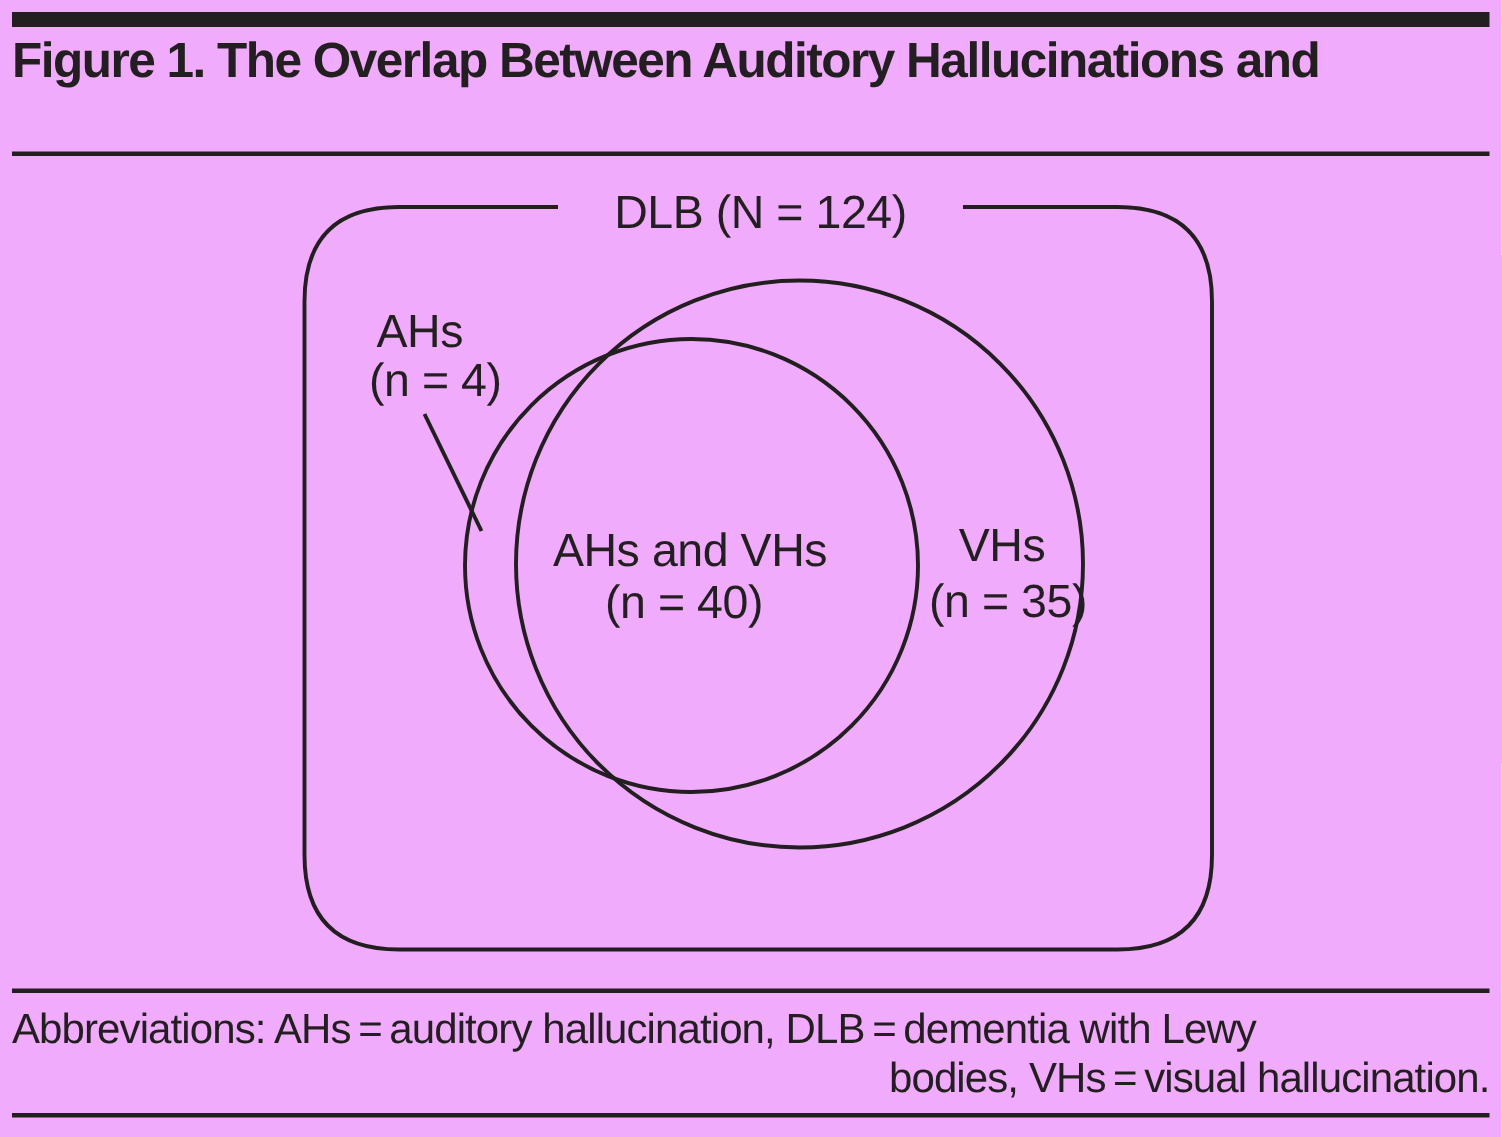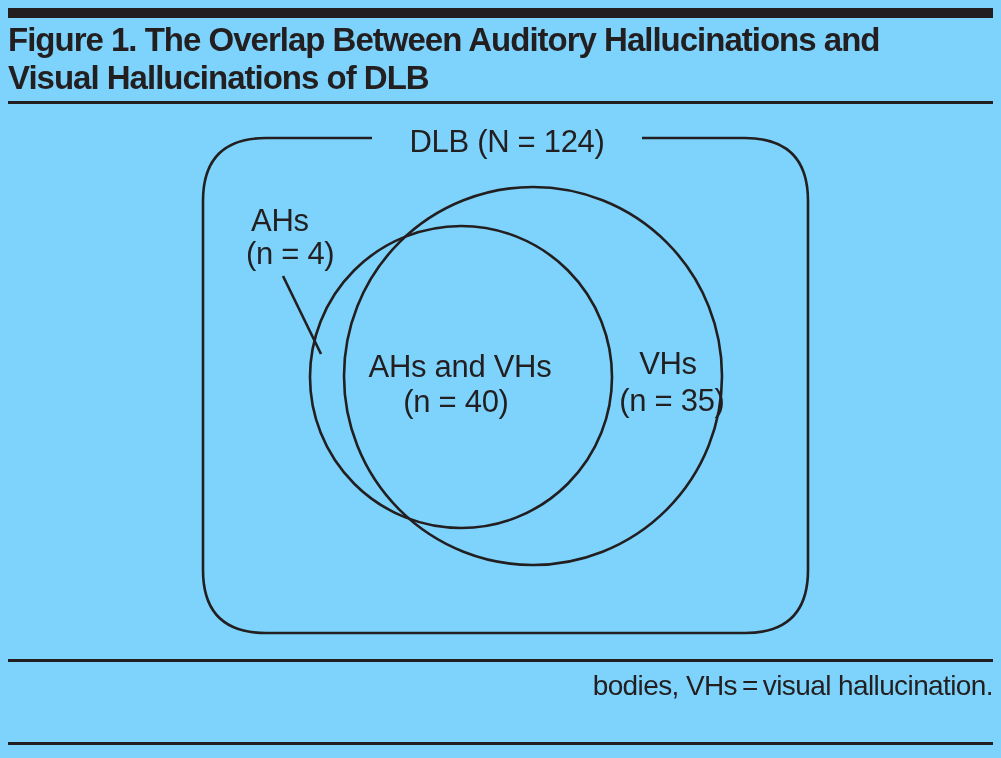--- a/index.html
+++ b/index.html
@@ -4,21 +4,21 @@
 <style>
   * { margin: 0; padding: 0; box-sizing: border-box; }
   html, body { background: #ffffff; }
   body {
     width: 1001px; height: 758px;
     font-family: "Liberation Sans", sans-serif;
     color: #231f20;
     position: relative;
     overflow: hidden;
   }
-  .page { position: absolute; inset: 0; background: #7dd3fc; }
+  .page { position: absolute; inset: 0; background: #f0abfc; }
 
   .rule { position: absolute; left: 8px; width: 985px; background: #231f20; }
   .rule-thick { top: 8px; height: 10px; }
   .rule-title { top: 101px; height: 3px; }
   .rule-cap-top { top: 659px; height: 3px; }
   .rule-cap-bottom { top: 742px; height: 3px; }
 
   .figure-title {
     position: absolute; left: 8px; top: 21px; width: 985px;
     font-weight: bold; font-size: 33px; line-height: 38px;
@@ -45,21 +45,20 @@
 </style>
 </head>
 <body>
 
 <div class="page">
 
   <div class="rule rule-thick"></div>
 
   <div class="figure-title">
     <div>Figure 1. The Overlap Between Auditory Hallucinations and</div>
-    <div>Visual Hallucinations of DLB</div>
   </div>
 
   <div class="rule rule-title"></div>
 
   <svg class="venn-svg" viewBox="0 0 1001 758">
 
     <path d="M 372 138 L 266 138 Q 203 138 203 201 L 203 570 Q 203 633 266 633
              L 745 633 Q 808 633 808 570 L 808 201 Q 808 138 745 138 L 642 138"></path>
 
     <circle cx="533" cy="376" r="189"></circle>
@@ -76,18 +75,19 @@
     <text class="t-mid" x="460" y="377">AHs and VHs</text>
     <text class="t-mid" x="456" y="412">(n = 40)</text>
 
     <text class="t-mid" x="668" y="374">VHs</text>
     <text class="t-mid" x="672" y="411">(n = 35)</text>
   </svg>
 
   <div class="rule rule-cap-top"></div>
 
   <div class="caption">
+    <div class="cap-line1">Abbreviations: AHs = auditory hallucination, DLB = dementia with Lewy</div>
     <div class="cap-line2">bodies, VHs = visual hallucination.</div>
   </div>
 
   <div class="rule rule-cap-bottom"></div>
 
 </div>
 
 </body></html>

